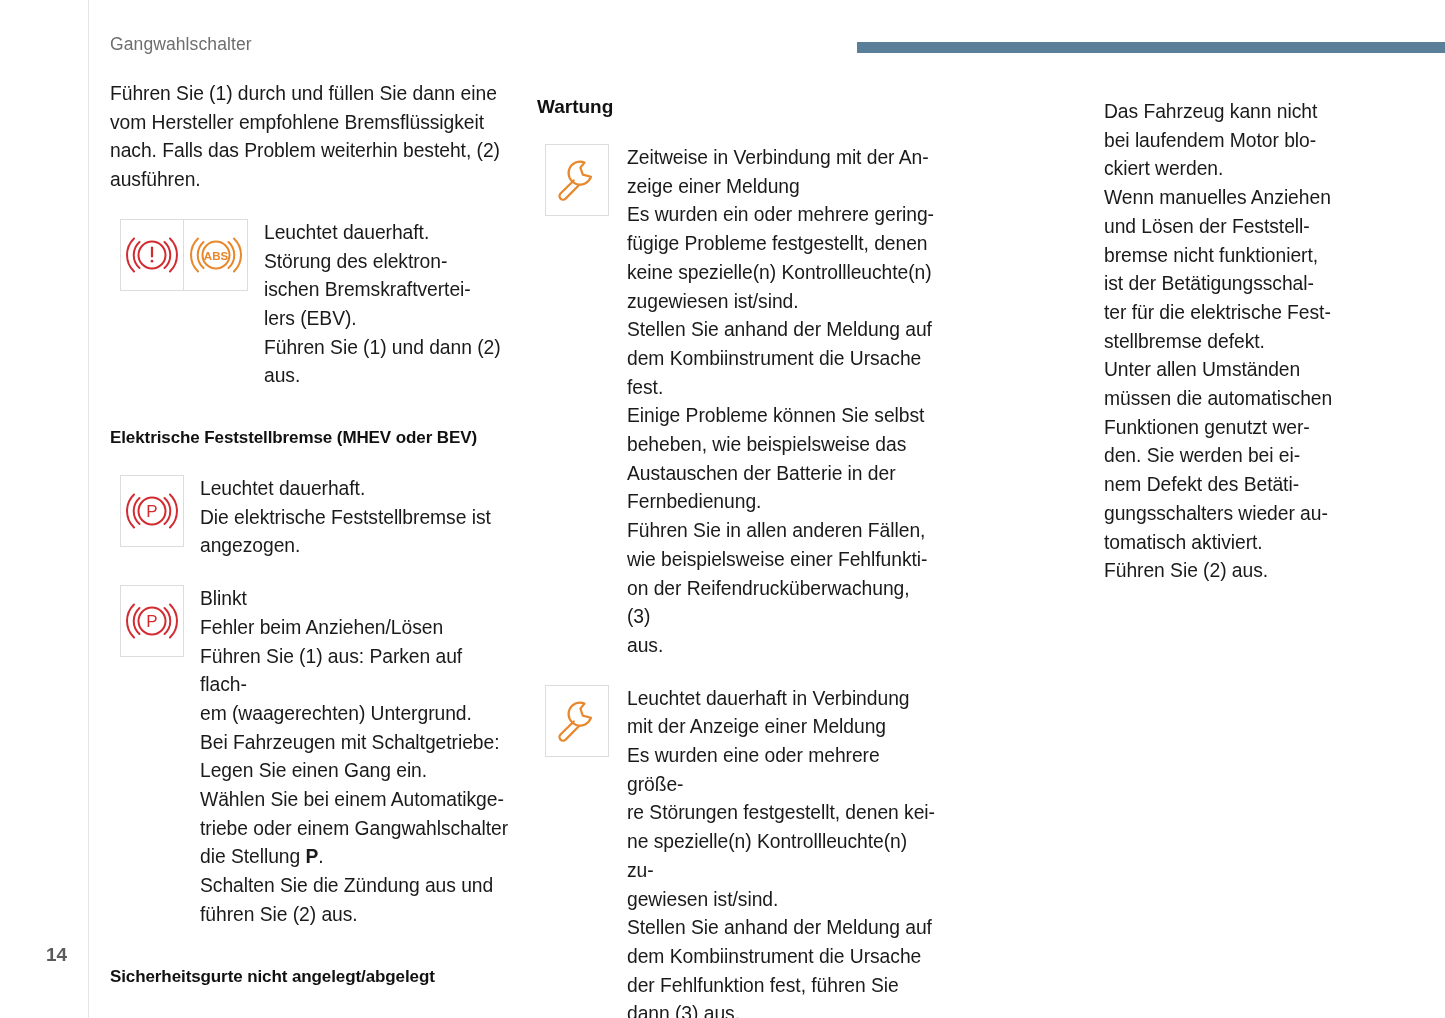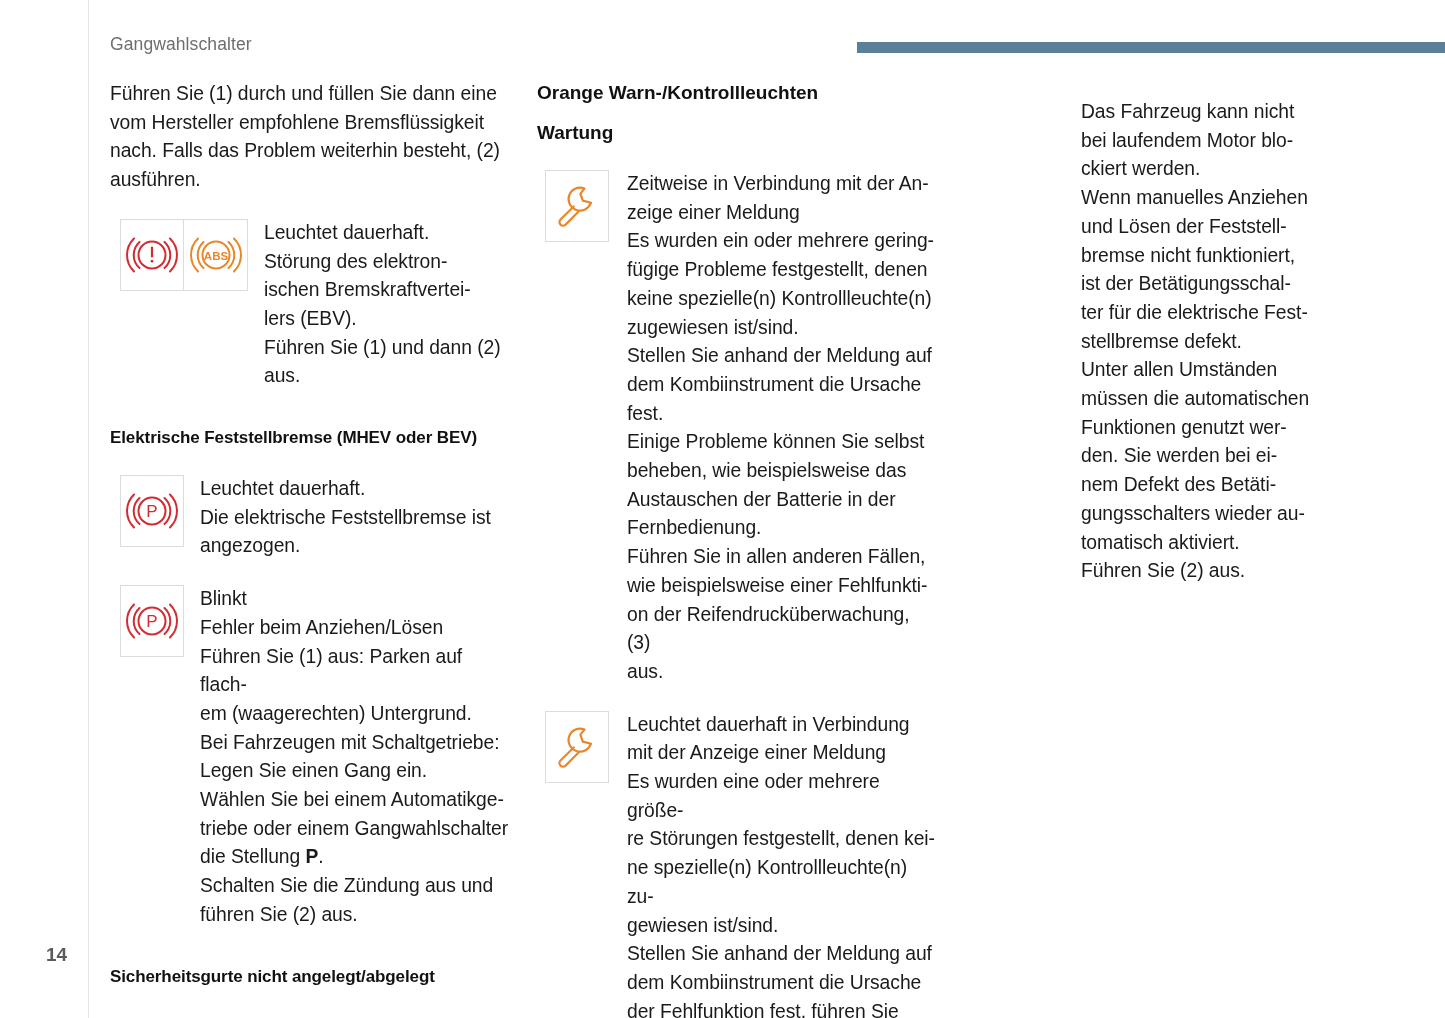--- a/index.html
+++ b/index.html
@@ -54,21 +54,21 @@
     color: #5b5b5b;
   }
 
   
   .col {
     position: absolute;
     top: 80px;
   }
   #col-1 { left: 110px;  width: 400px; }
   #col-2 { left: 537px;  width: 400px; }
-  #col-3 { left: 1081px; width: 232px; }
+  #col-3 { left: 1104px; width: 232px; }
 
   
   .para {
     font-size: 19.3px;
     line-height: 28.7px;
     color: #1a1a1a;
     white-space: pre-line;
     letter-spacing: -0.05px;
   }
   .head {
@@ -236,21 +236,20 @@
     <div class="gap-l"></div>
 
     <div class="head">Sicherheitsgurte nicht angelegt/abgelegt</div>
 
     <div class="gap-m"></div>
 
   </div>
 
   <div class="col" id="col-2">
 
-    <div class="sub-head">Orange Warn-/Kontrollleuchten</div>
 
     <div class="gap-s"></div>
 
     <div class="sub-head">Wartung</div>
 
     <div class="gap-m"></div>
 
     <div class="row ind-2">
       <div class="icons">
         <div class="tile">

